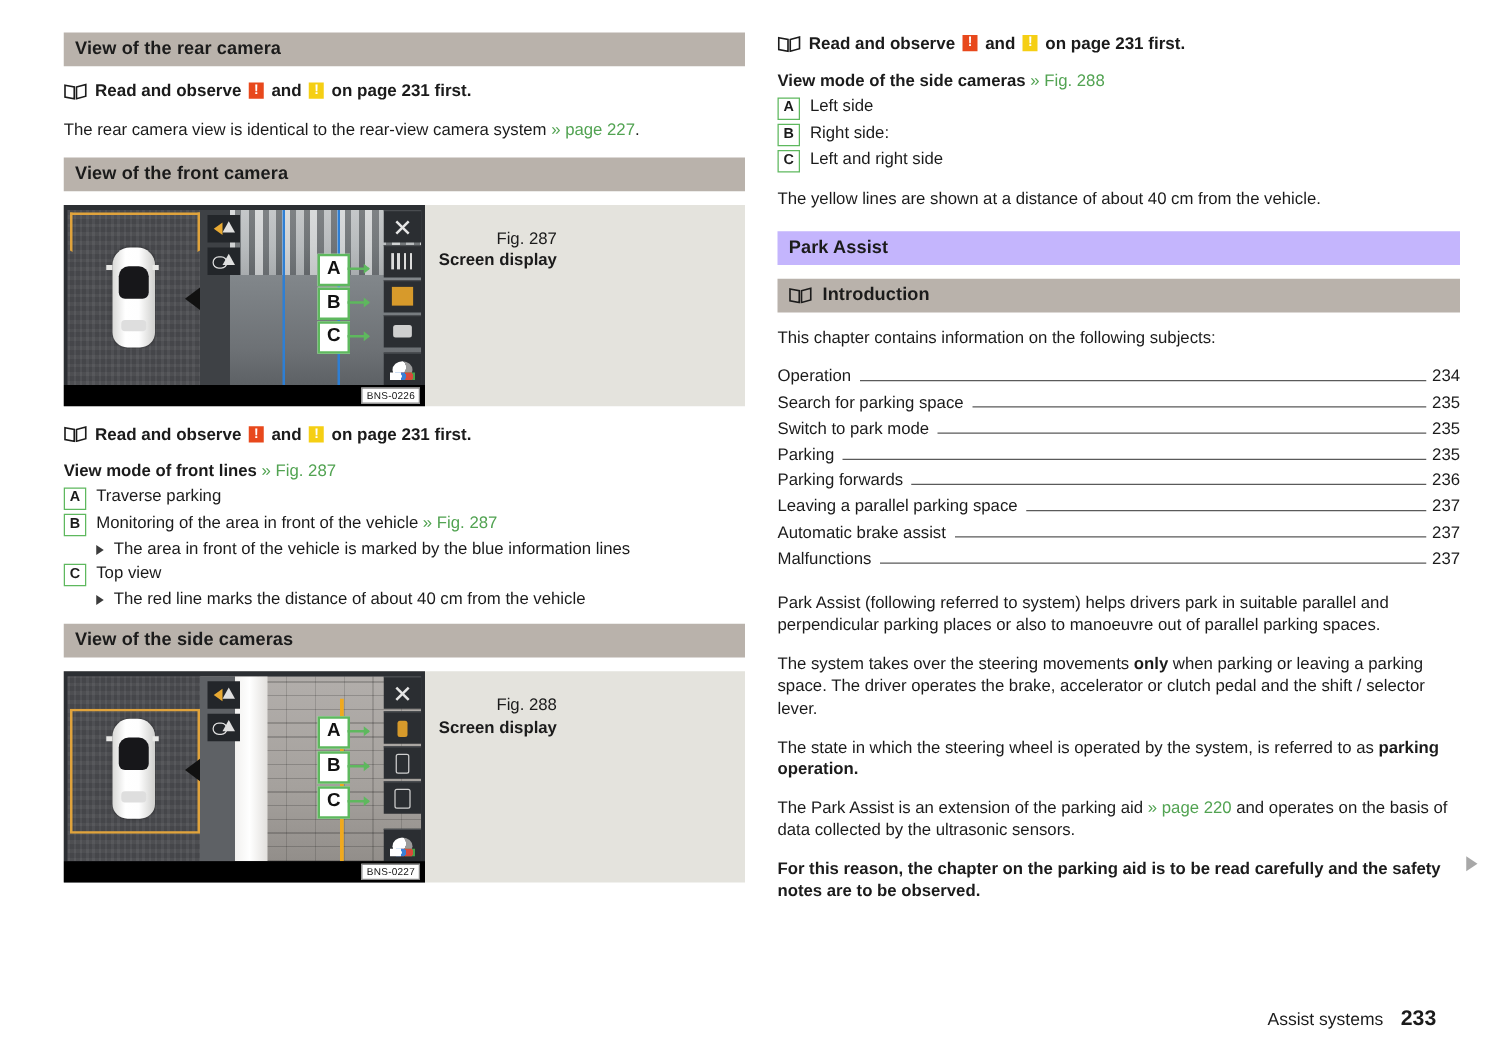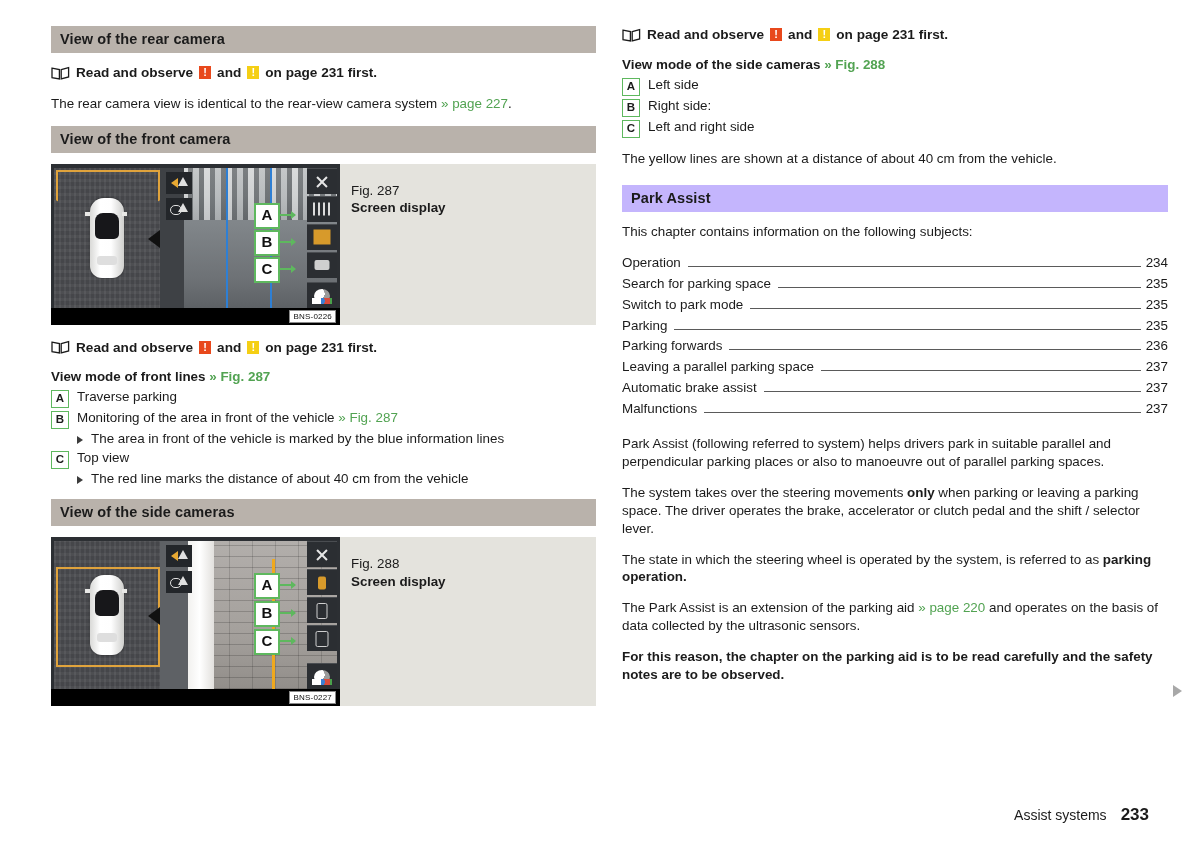--- a/index.html
+++ b/index.html
@@ -95,21 +95,21 @@
     flex: none;
     position: relative;
     overflow: hidden;
     background: #2c2f33;
   }
   .figure .cap {
     padding: 18px 0 0 11px;
     font-size: 13.4px;
     line-height: 1.32;
   }
-  .figure .cap .cap-l1 { display: block; }
+  .figure .cap .cap-l1 { display: block; text-align: right; }
   .figure .cap .cap-l2 { display: block; font-weight: bold; }
 
   
   .shot .scr {
     position: absolute;
     left: 3px; top: 4px;
     width: 283px; height: 140px;
     background: #3a3d42;
     overflow: hidden;
   }
@@ -323,21 +323,21 @@
     border-top:4px solid transparent; border-bottom:4px solid transparent;
     border-left:5px solid #5eb85e;
   }
 
   
   .sub-head {
     font-size: 13.4px;
     font-weight: bold;
     margin: 0 0 4px 0;
   }
-  .sub-head .xref { font-weight: bold; }
+  .sub-head .xref { font-weight: normal; }
   ul.letters { list-style:none; margin:0 0 12px 0; padding:0; }
   ul.letters > li { margin: 0 0 1px 0; }
   .letrow { display:flex; align-items:flex-start; gap:8px; }
   .badge {
     flex:none;
     width:16px; height:16px;
     border:1.5px solid #5eb85e;
     background:#ffffff;
     color:#1b1b1b;
     font-size:11.5px; font-weight:bold;
@@ -649,20 +649,29 @@
           <span class="badge">C</span>
           <span class="lettext">Left and right side</span>
         </div>
       </li>
     </ul>
 
     <p class="body" style="margin-bottom:17px">The yellow lines are shown at a distance of about 40 cm from the vehicle.</p>
 
     <div class="sec-bar green">Park Assist</div>
 
+    <div class="sec-bar icon-bar">
+      <span class="book-icon">
+        <svg viewBox="0 0 19 14" width="19" height="14">
+          <path d="M1 2.2 L8.4 3.6 L8.4 13 L1 11.6 Z" fill="none" stroke="#1b1b1b" stroke-width="1.3"></path>
+          <path d="M10.2 3.6 L17.6 1.6 L17.6 11 L10.2 13 Z" fill="none" stroke="#1b1b1b" stroke-width="1.3"></path>
+        </svg>
+      </span>
+      <span>Introduction</span>
+    </div>
 
     <p class="body">This chapter contains information on the following subjects:</p>
 
     <div class="toc">
       <div class="toc-row">
         <span class="t-label">Operation</span>
         <span class="t-dots"></span>
         <span class="t-page">234</span>
       </div>
       <div class="toc-row">

